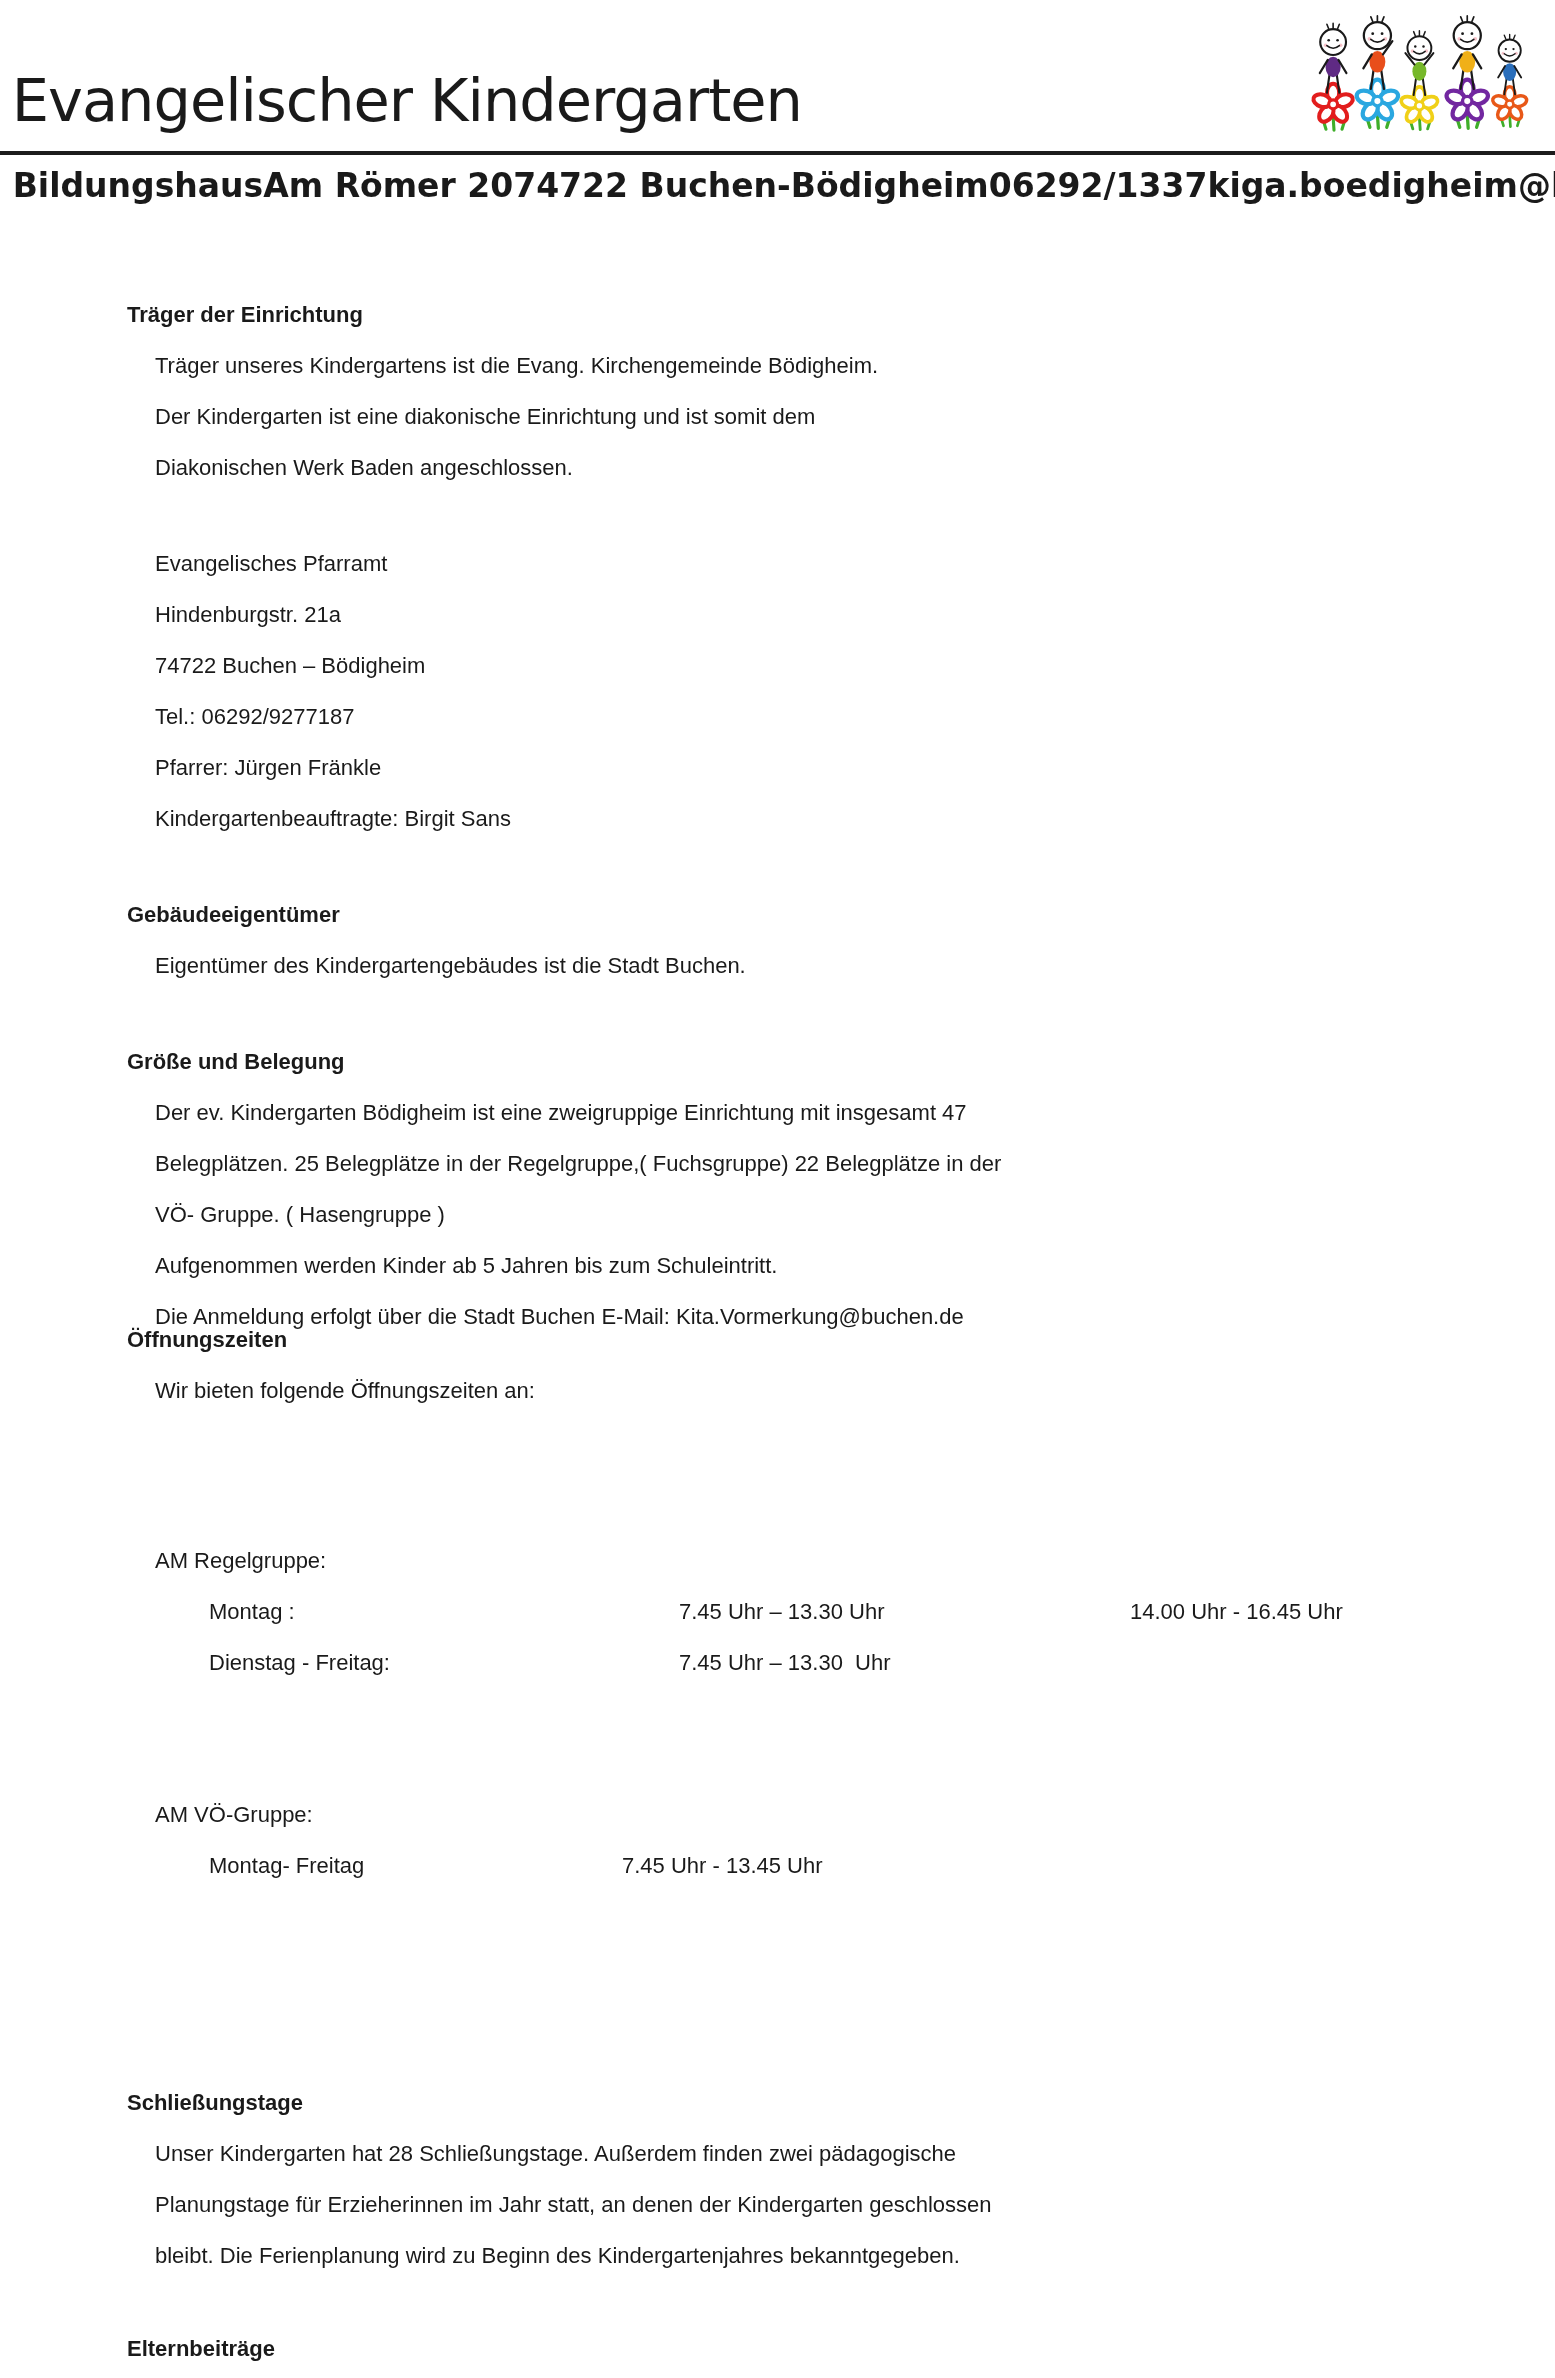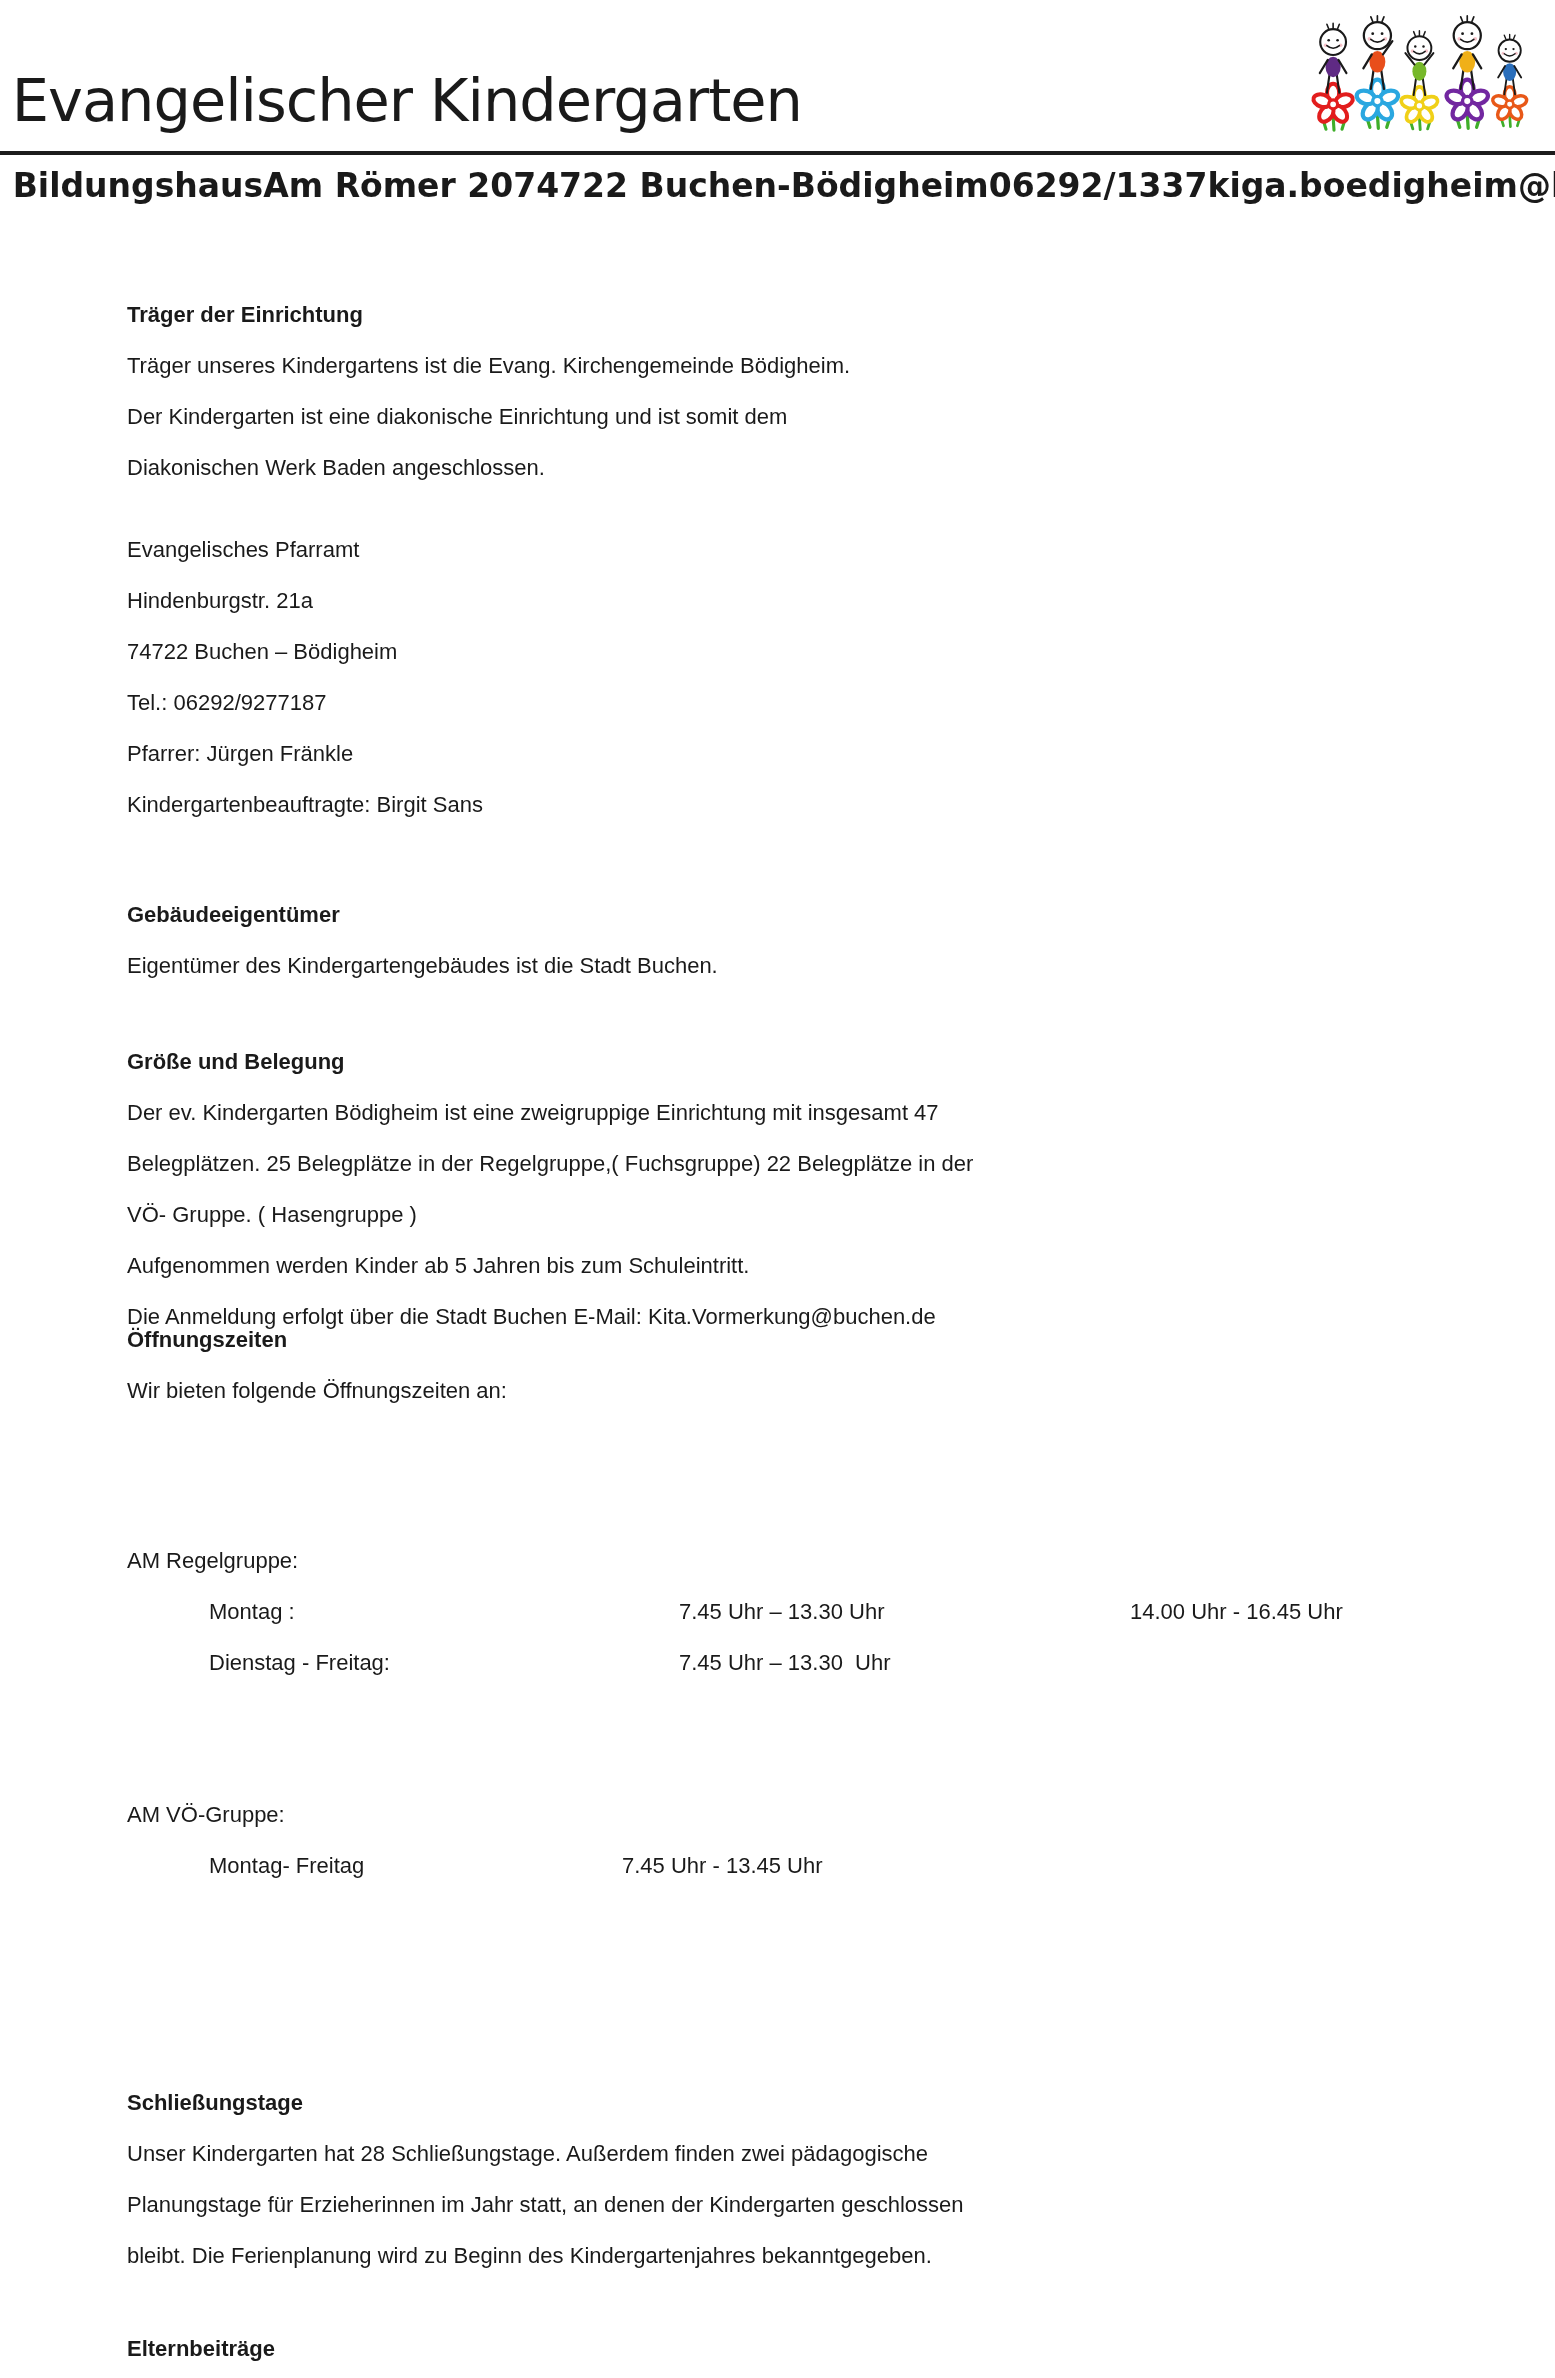--- a/index.html
+++ b/index.html
@@ -53,21 +53,21 @@
   .logo svg { width: 100%; height: 100%; display: block; }
   
   .sec {
     position: absolute;
     left: 127px;
     width: 1409px;
     font-size: 22px;
     line-height: 51px;
   }
   .heading { font-weight: bold; white-space: pre; }
-  .line { white-space: pre; }
+  .line { white-space: pre; margin-left: 28px; }
   .sched-row { position: relative; height: 51px; }
   .sched-row .day { position: absolute; left: 82px;  white-space: pre; }
   .sched-row .t1  { position: absolute; left: 552px; white-space: pre; }
   .sched-row .t2  { position: absolute; left: 1003px; white-space: pre; }
   .sec.vo .sched-row .t1 { left: 495px; }
 </style>
 </head>
 <body>
 
 <div class="page">
@@ -234,21 +234,21 @@
     <span>kiga.boedigheim@kbz.ekiba.de</span>
   </div>
 
   <div class="sec" style="top:289px">
     <div class="heading">Träger der Einrichtung</div>
     <div class="line">Träger unseres Kindergartens ist die Evang. Kirchengemeinde Bödigheim.</div>
     <div class="line">Der Kindergarten ist eine diakonische Einrichtung und ist somit dem</div>
     <div class="line">Diakonischen Werk Baden angeschlossen.</div>
   </div>
 
-  <div class="sec" style="top:524px">
+  <div class="sec" style="top:538px">
     <div class="line">Evangelisches Pfarramt</div>
     <div class="line">Hindenburgstr. 21a</div>
     <div class="line">74722 Buchen – Bödigheim</div>
     <div class="line">Tel.: 06292/9277187</div>
     <div class="line">Pfarrer: Jürgen Fränkle</div>
     <div class="line">Kindergartenbeauftragte: Birgit Sans</div>
   </div>
 
   <div class="sec" style="top:889px">
     <div class="heading">Gebäudeeigentümer</div>

